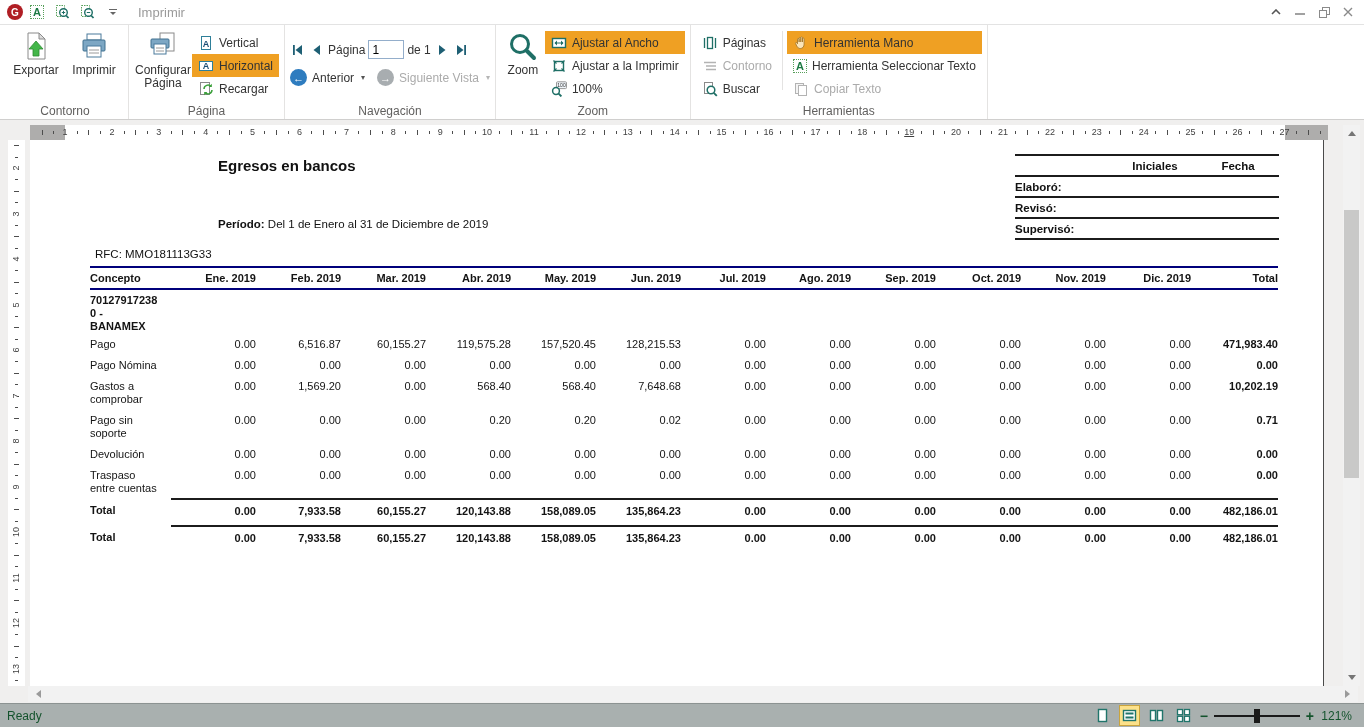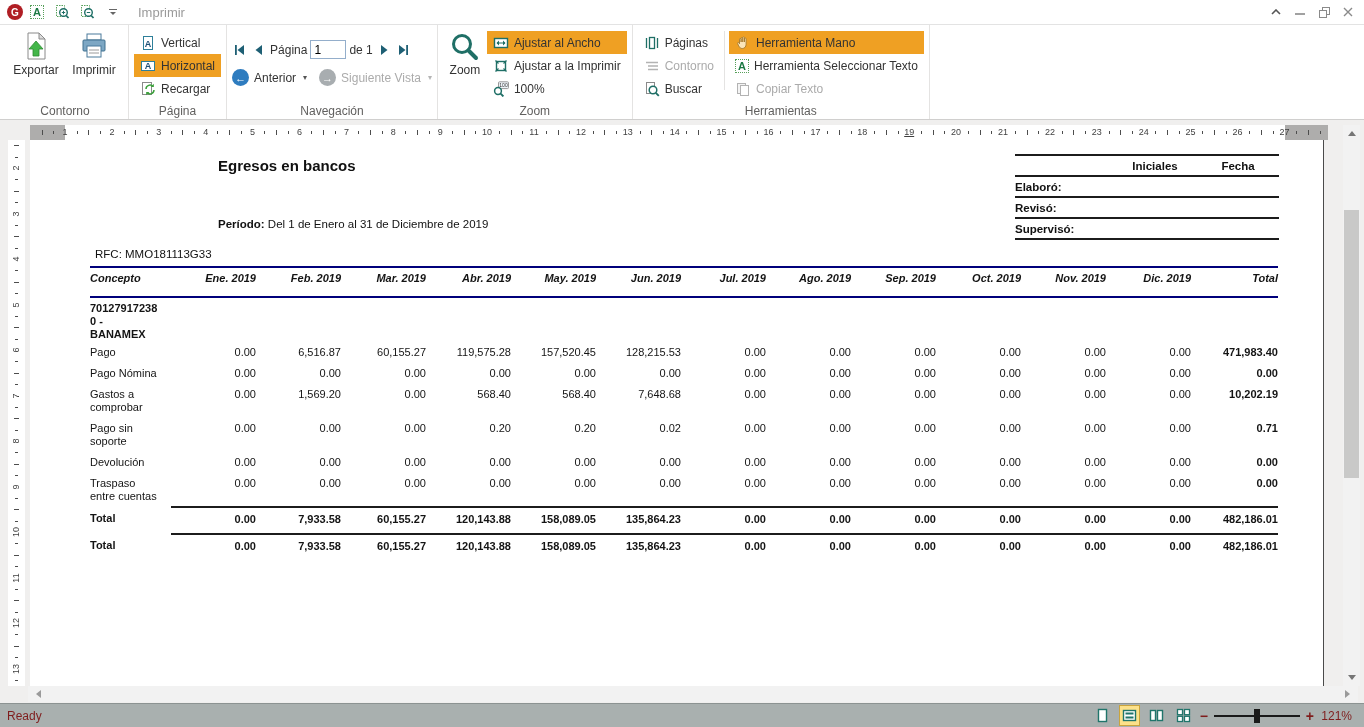--- a/index.html
+++ b/index.html
@@ -57,31 +57,31 @@
 
   
   .rtitle { position:absolute; left:188px; top:17px; font-size:15px; font-weight:bold; color:#111; }
   .rperiod { position:absolute; left:188px; top:78px; font-size:11.5px; color:#111; }
   .rrfc { position:absolute; left:65px; top:108px; font-size:11.5px; color:#111; }
   .signoff { position:absolute; left:985px; top:14px; width:264px; border-collapse:collapse; font-size:11.5px; font-weight:bold; color:#111; border-top:2px solid #1c1c1c; }
   .signoff td { border-bottom:2px solid #1c1c1c; height:21px; }
   .signoff .c0 { width:98px; text-align:left; } .signoff .c1 { width:84px; text-align:center; } .signoff .c2 { width:82px; text-align:center; }
   .rpt-wrap { position:absolute; left:60px; top:126px; }
   .rpt { border-collapse:collapse; table-layout:fixed; width:1188px; font-size:11px; color:#141414; }
-  .rpt th { border-top:2px solid #00007B; border-bottom:2px solid #00007B; text-align:right; padding:4px 0 12px 0; font-size:11px;font-style:italic; }
+  .rpt th { border-top:2px solid #00007B; border-bottom:2px solid #00007B; text-align:right; padding:4px 0 4px 0; font-size:11px; }
   .rpt th:first-child { text-align:left; }
   .rpt td { text-align:right; padding:4px 0 4px 0; vertical-align:top; line-height:13px; }
   .rpt td:first-child { text-align:left; }
   .rpt tr.grp td { font-weight:bold; padding-bottom:1px; }
   .rpt td.tot { font-weight:bold; }
   .rpt tr.totalrow td { font-weight:bold; border-top:2px solid #1c1c1c; padding:5px 0 7px 0; }
   .rpt tr.totalrow td:first-child { border-top:none; }
 
   
-  .statusbar { position:absolute; left:0; top:703px; width:1364px; height:24px; background:#A9B0AF; border-top:1px solid #8C9392; display:flex; align-items:center; font-size:12px; color:#7f1d1d; }
+  .statusbar { position:absolute; left:0; top:703px; width:1364px; height:24px; background:#A9B0AF; border-top:1px solid #8C9392; display:flex; align-items:center; font-size:12px; color:#14532d; }
   .sb-ready { padding-left:7px; }
   .sb-right { margin-left:auto; display:flex; align-items:center; gap:6px; padding-right:12px; }
   .viewicon { width:21px; height:21px; display:flex; align-items:center; justify-content:center; }
   .viewicon.active { background:#FCE18A; border:1px solid #C9A43E; }
   .sb-sign { font-size:14px; font-weight:bold; }
   .slider { position:relative; width:86px; height:16px; }
   .slider .track { position:absolute; top:7px; left:0; right:0; height:2px; background:#1a1a1a; }
   .slider .handle { position:absolute; left:40px; top:1px; width:6px; height:14px; background:#1a1a1a; }
 </style>
 </head>
@@ -164,20 +164,32 @@
               <line x1="10" y1="19" x2="20" y2="19" stroke="#9a9a9a"></line>
               <line x1="10" y1="22" x2="20" y2="22" stroke="#9a9a9a"></line>
             </svg>
         </span>
         <span>Imprimir</span>
       </div>
       <div class="rg-label">Contorno</div>
     </div>
 
     <div class="rgroup">
+      <div class="bigbtn">
+        <span class="bicon">
+          <svg width="30" height="30" viewBox="0 0 30 30">
+              <rect x="12" y="2" width="14" height="18" fill="#fff" stroke="#8a8a8a"></rect>
+              <rect x="3" y="8" width="18" height="9" rx="1" fill="#7da7c4" stroke="#40708f"></rect>
+              <rect x="6" y="13" width="12" height="10" fill="#fff" stroke="#4a7a9b"></rect>
+              <line x1="8" y1="17" x2="16" y2="17" stroke="#9a9a9a"></line>
+              <line x1="8" y1="20" x2="16" y2="20" stroke="#9a9a9a"></line>
+            </svg>
+        </span>
+        <span>Configurar Página</span>
+      </div>
       <div class="scol">
         <div class="srow">
           <svg width="16" height="16" viewBox="0 0 16 16">
               <rect x="3.5" y="1.5" width="9" height="13" fill="#fff" stroke="#2e7f99"></rect>
               <text x="8" y="11.5" font-size="9" font-weight="bold" fill="#1d4e75" text-anchor="middle">A</text>
             </svg>
           <span>Vertical</span>
         </div>
         <div class="srow hl">
           <svg width="16" height="16" viewBox="0 0 16 16">

